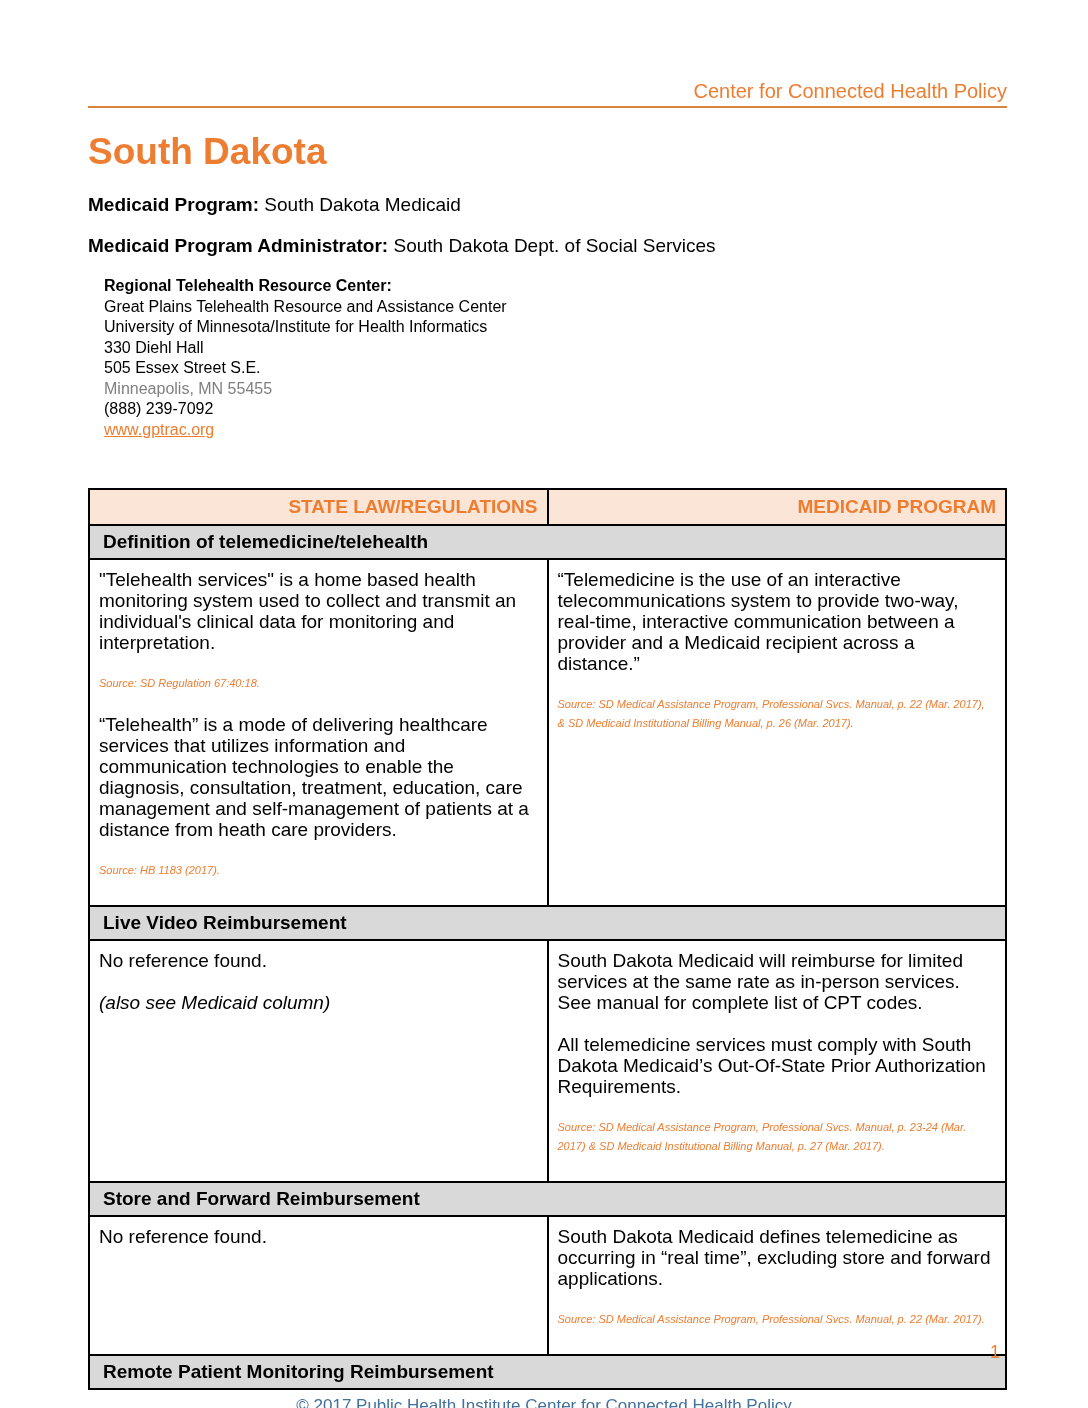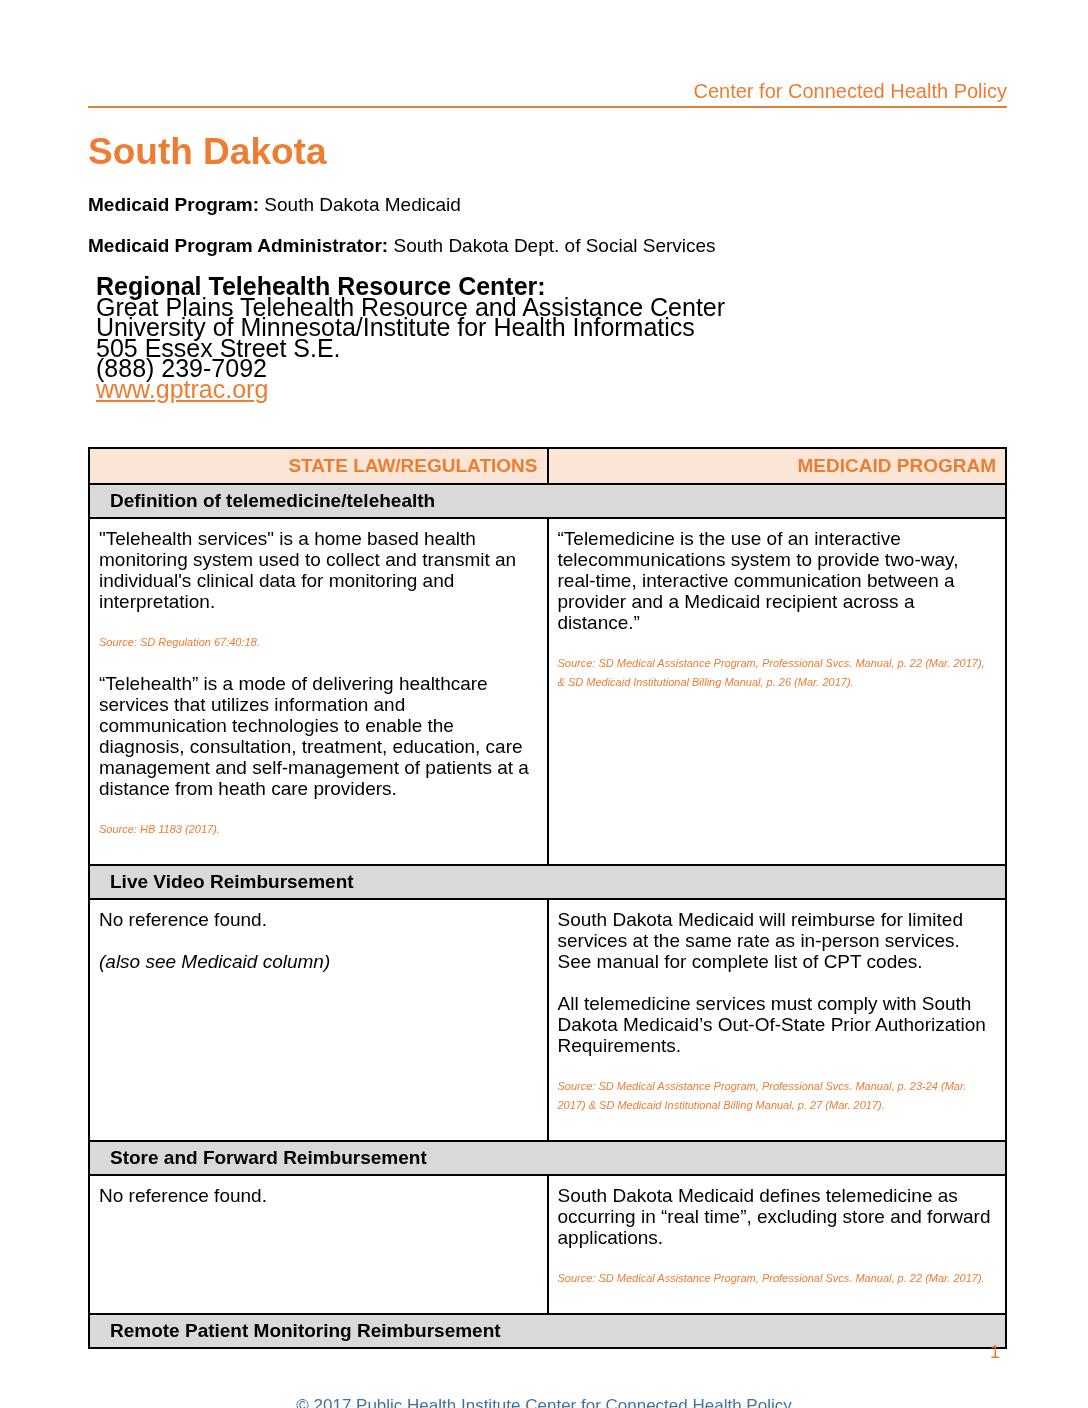--- a/index.html
+++ b/index.html
@@ -39,23 +39,23 @@
     margin:24px 0 22px 0;
     font-weight:bold;
   }
   p.info-line{
     font-size:19px;
     line-height:21px;
     margin:0 0 20px 0;
   }
   .label{font-weight:bold;}
   .addr-block{
-    font-size:25px;
+    font-size:16px;
     line-height:20.5px;
-    margin:8px;
+    margin:16px;
   }
   .addr-line{display:block;}
   .muted{color:var(--muted-gray);}
   a.site-link{
     color:var(--accent);
     text-decoration:underline;
     cursor:pointer;
   }
   table.policy{
     width:100%;
@@ -73,21 +73,21 @@
     font-size:19px;
     text-align:right;
     padding:6px 9px;
     width:50%;
     font-weight:bold;
   }
   td.section{
     background:var(--section-fill);
     font-weight:bold;
     font-size:19px;
-    padding:5px 20px;
+    padding:5px 13px;
   }
   td.cell{
     vertical-align:top;
     font-size:19px;
     padding:9px 10px 4px 9px;
   }
   tbody tr:nth-child(2) td.cell{height:272px;}
   tbody tr:nth-child(4) td.cell{height:228px;}
   tbody tr:nth-child(6) td.cell{height:130px;}
   .para{margin:0 0 21px 0;line-height:21px;}
@@ -132,21 +132,23 @@
 
   <p class="info-line">
     <span class="label">Medicaid Program Administrator:</span>
     <span>South Dakota Dept. of Social Services</span>
   </p>
 
   <div class="addr-block">
     <span class="addr-line label">Regional Telehealth Resource Center:</span>
     <span class="addr-line">Great Plains Telehealth Resource and Assistance Center</span>
     <span class="addr-line">University of Minnesota/Institute for Health Informatics</span>
+    <span class="addr-line">330 Diehl Hall</span>
     <span class="addr-line">505 Essex Street S.E.</span>
+    <span class="addr-line muted">Minneapolis, MN 55455</span>
     <span class="addr-line">(888) 239-7092</span>
     <a class="addr-line site-link">www.gptrac.org</a>
   </div>
 
   <table class="policy">
     <thead>
       <tr>
         <th>STATE LAW/REGULATIONS</th>
         <th>MEDICAID PROGRAM</th>
       </tr>

